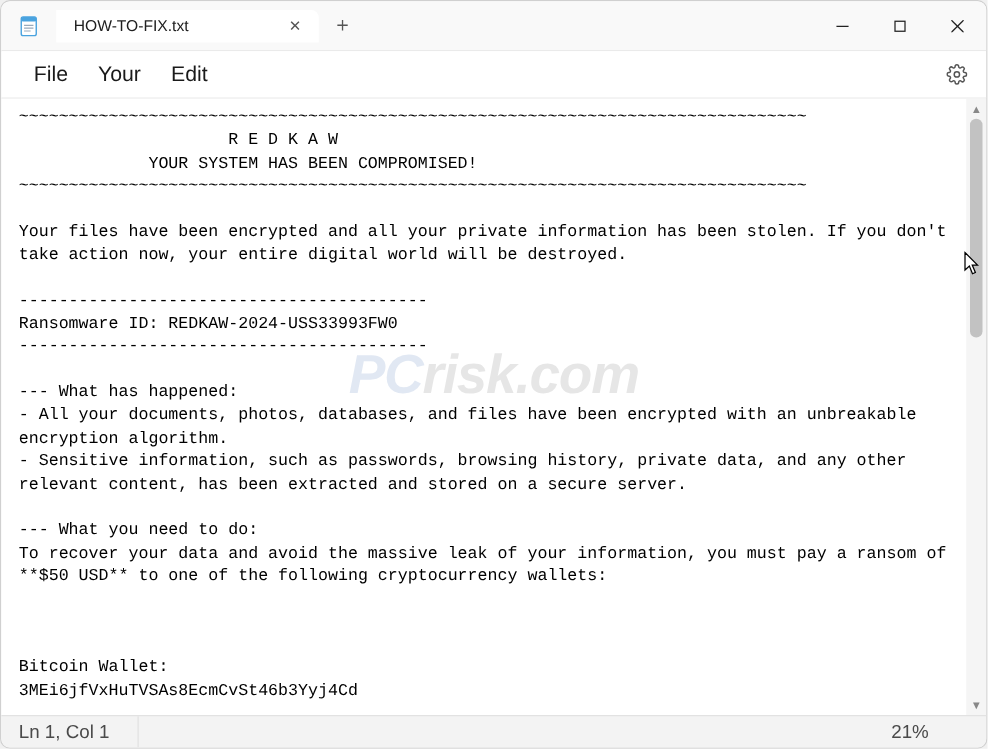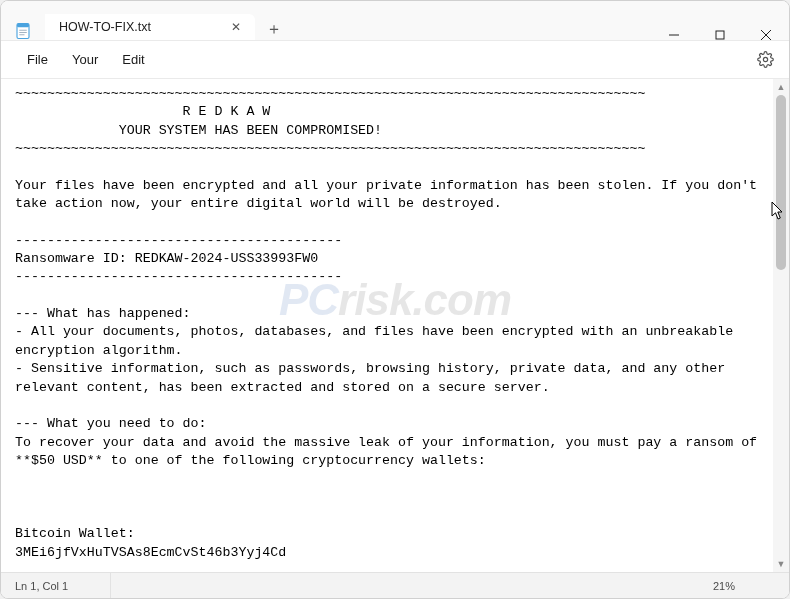--- a/index.html
+++ b/index.html
@@ -20,21 +20,21 @@
     display: flex;
     flex-direction: column;
     overflow: hidden;
     position: relative;
   }
   
   .titlebar {
     height: 40px;
     background: #f9f9f9;
     display: flex;
-    align-items: flex-end;
+    align-items: center;
     border-bottom: 1px solid #eaeaea;
     flex-shrink: 0;
   }
   .app-icon {
     width: 44px;
     display: flex;
     align-items: center;
     justify-content: center;
   }
   .app-icon svg { width: 18px; height: 18px; }
@@ -73,21 +73,21 @@
   .win-btn svg { width:10px; height:10px; }
   
   .menubar {
     height: 38px;
     display:flex;
     align-items:center;
     padding: 0 8px 0 14px;
     border-bottom: 1px solid #eaeaea;
     flex-shrink:0;
     background:#ffffff;
-    font-size: 13px;
+    font-size: 17px;
     color:#1a1a1a;
   }
   .menu-item {
     padding: 6px 12px;
     border-radius:4px;
   }
   .menubar-spacer { flex:1; }
   .settings-btn {
     width:32px; height:32px;
     display:flex; align-items:center; justify-content:center;
@@ -134,21 +134,21 @@
   }
   .scroll-arrow.up { top:0; }
   .scroll-arrow.down { bottom:0; }
   
   .statusbar {
     height: 26px;
     background:#f3f3f3;
     border-top:1px solid #e2e2e2;
     display:flex;
     align-items:center;
-    font-size: 11px;
+    font-size: 15px;
     color:#4a4a4a;
     flex-shrink:0;
   }
   .status-cell {
     padding: 0 14px;
     height:100%;
     display:flex; align-items:center;
     border-right:1px solid #e2e2e2;
   }
   .status-cell:last-child { border-right:none; }

